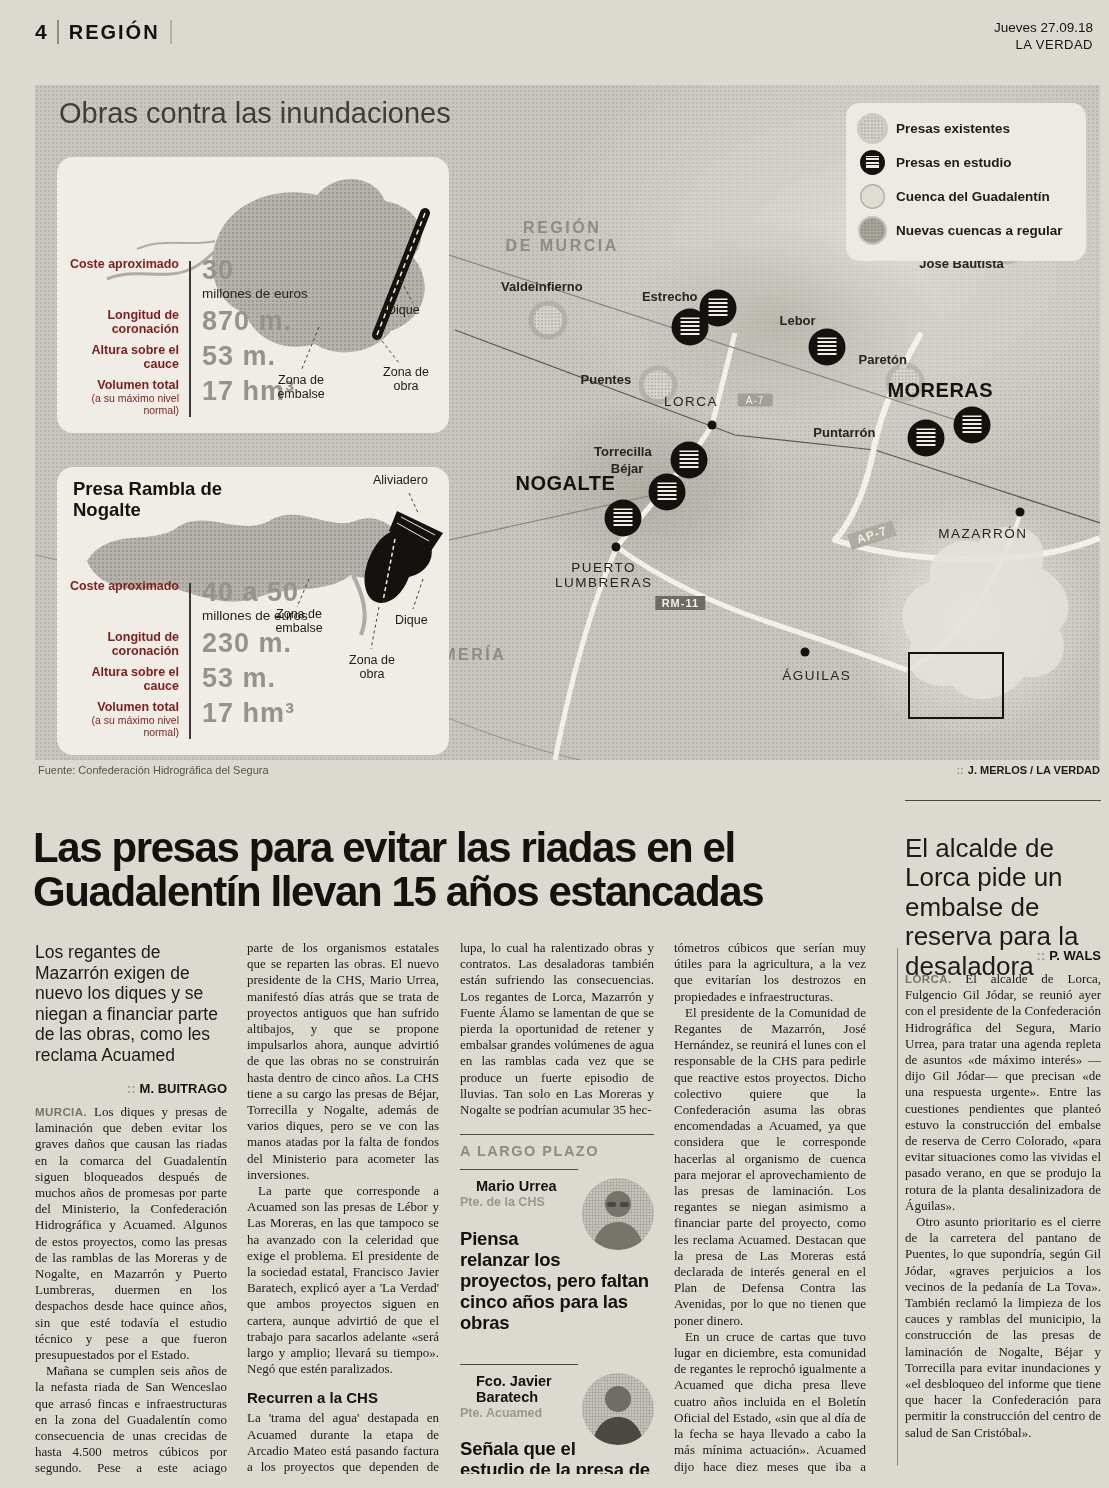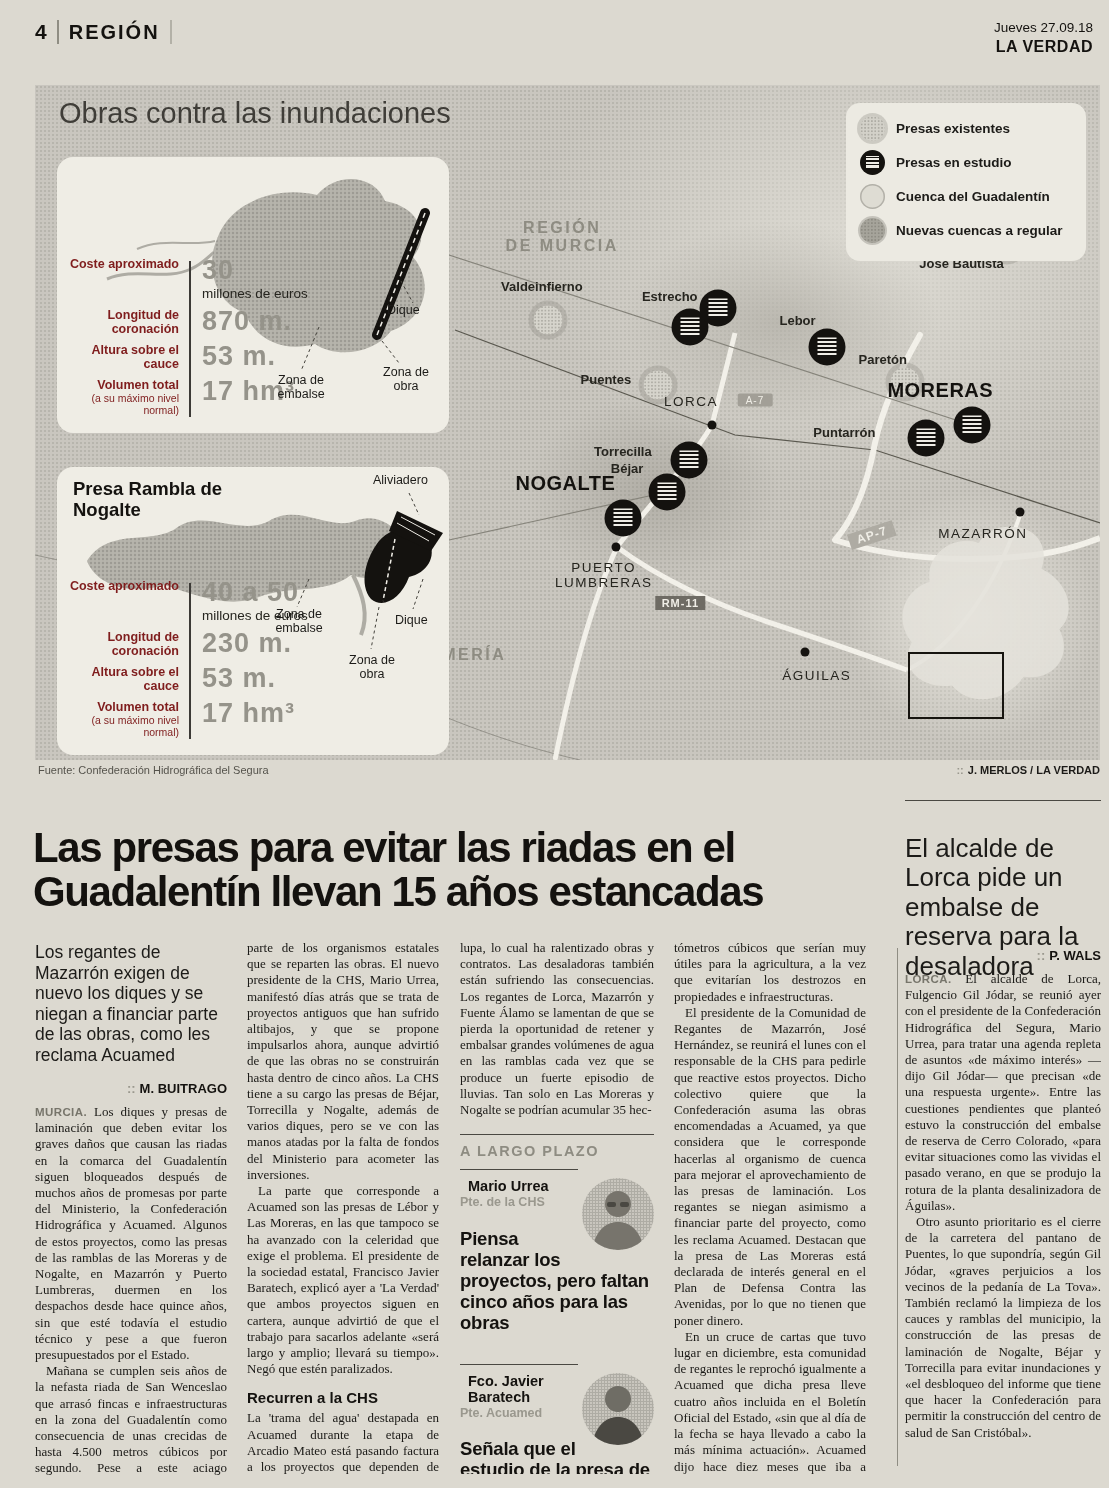--- a/index.html
+++ b/index.html
@@ -9,21 +9,21 @@
     font-family:"Liberation Sans",sans-serif;color:#1a1916;
   }
   
   .hdr{position:absolute;top:20px;left:35px;right:16px;display:flex;justify-content:space-between;align-items:flex-start;}
   .hdr-left{display:flex;align-items:center;gap:10px;}
   .hdr-num{font-weight:700;font-size:21px;color:#14120f;}
   .hdr-bar{width:2px;height:24px;background:#8f8d83;}
   .hdr-sec{font-weight:700;font-size:20px;letter-spacing:2px;color:#14120f;}
   .hdr-right{text-align:right;line-height:1.25;}
   .hdr-date{font-size:13.5px;color:#14120f;}
-  .hdr-paper{font-size:16px;font-weight:700;letter-spacing:.5px;color:#14120f;}
+  .hdr-paper{font-size:13px;font-weight:400;letter-spacing:.5px;color:#14120f;}
 
   
   .infographic{
     position:absolute;left:35px;top:85px;width:1065px;height:675px;overflow:hidden;
     background-color:#c9c6bf;
     background-image:radial-gradient(circle,#b7b5ad 1.1px,transparent 1.3px);
     background-size:4px 4px;
   }
   .ig-title{position:absolute;left:24px;top:12px;font-size:29px;font-weight:400;color:#3f3d38;z-index:6;}
   .shade{position:absolute;z-index:1;pointer-events:none;}
@@ -103,21 +103,21 @@
   .lead{font-family:"Liberation Sans",sans-serif;font-weight:700;font-size:11.5px;letter-spacing:.4px;color:#77756b;}
   .subhead{font-weight:700;font-size:15px;margin:12px 0 4px;color:#14120f;}
 
   
   .alp{margin-top:16px;border-top:1px solid #4a4842;padding-top:8px;}
   .alp-h{font-weight:700;font-size:14.5px;letter-spacing:1.5px;color:#8e8c82;margin:0 0 10px;}
   .alp-rule{border:none;border-top:1px solid #4a4842;width:118px;margin:0 0 6px;}
   .q{margin-bottom:12px;overflow:hidden;}
   .portrait{width:72px;height:72px;border-radius:50%;float:right;margin:2px 0 4px 6px;background-color:#c9c6be;background-image:radial-gradient(circle,#aeaca4 1px,transparent 1.2px);background-size:3px 3px;position:relative;overflow:hidden;}
   .portrait svg{position:absolute;inset:0;width:100%;height:100%;}
-  .q-name{font-weight:700;font-size:14.5px;color:#14120f;margin:2px 8px 0;}
+  .q-name{font-weight:700;font-size:14.5px;color:#14120f;margin:2px 16px 0;}
   .q-role{font-weight:700;font-size:12.5px;color:#9a988e;margin:1px 0 4px;}
   .q-text{font-weight:700;font-size:18.5px;line-height:1.14;letter-spacing:-.2px;color:#14120f;}
 
   
   .vrule{position:absolute;left:897px;top:948px;width:1px;height:518px;background:#8f8d83;}
   .sb-body{position:absolute;left:905px;top:948px;width:196px;height:520px;overflow:hidden;}
 </style>
 </head>
 <body>
 

